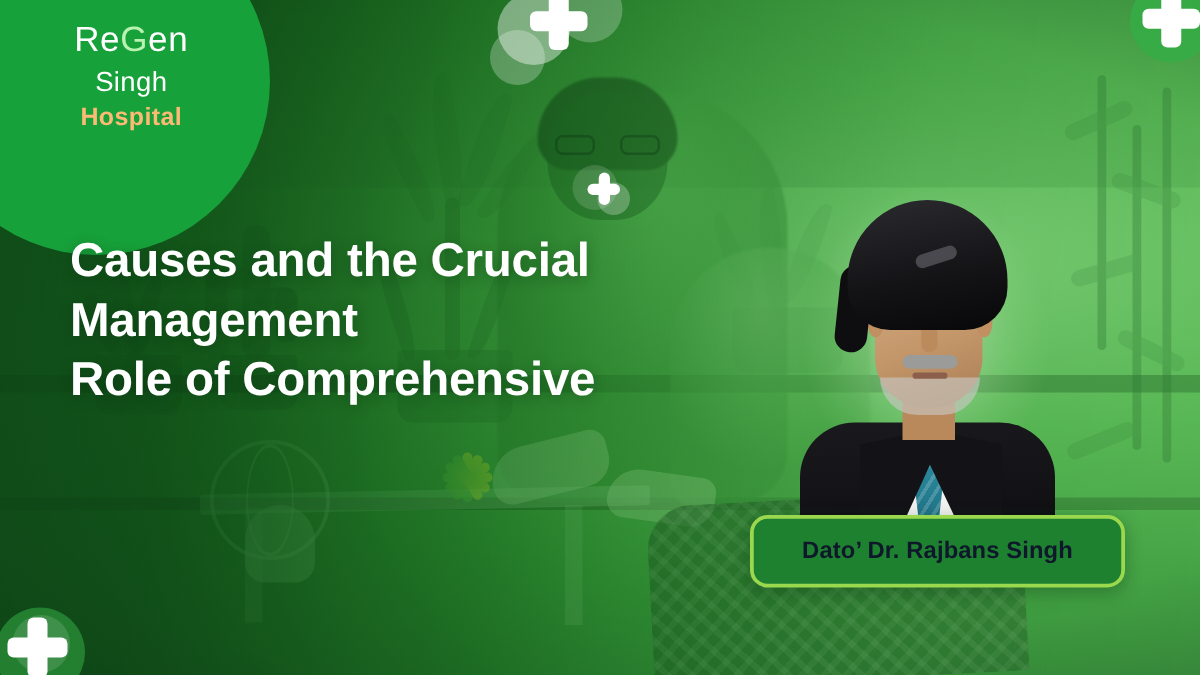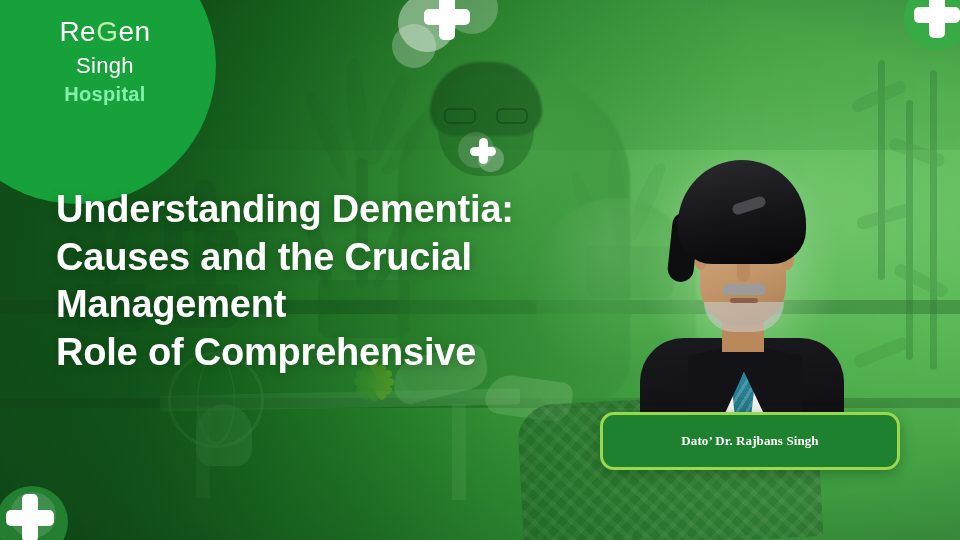--- a/index.html
+++ b/index.html
@@ -135,21 +135,21 @@
     line-height:1;user-select:none;
   }
   .logo-main{
     font-size:28px;font-weight:400;letter-spacing:.5px;color:#ffffff;
   }
   .logo-main .g{color:#b9f2b1;}
   .logo-sub{
     margin-top:9px;font-size:22px;font-weight:400;color:#ffffff;letter-spacing:.3px;
   }
   .logo-sub2{
-    margin-top:7px;font-size:20px;font-weight:700;color:#86efac;letter-spacing:.3px;
+    margin-top:7px;font-size:20px;font-weight:700;color:#fdba74;letter-spacing:.3px;
   }
 
   
   .plus{position:absolute;}
   .plus .bar-h,.plus .bar-v{position:absolute;background:#ffffff;border-radius:5px;}
   .bubble{position:absolute;border-radius:50%;background:rgba(255,255,255,.42);}
   .bubble.dim{background:rgba(255,255,255,.26);}
   .circ{position:absolute;border-radius:50%;background:#35ad46;}
 
   
@@ -227,21 +227,21 @@
   }
 
   
   .name-badge{
     position:absolute;left:600px;top:412px;width:300px;height:58px;
     background:#1d8130;border:3px solid #9ad84e;border-radius:14px;
     display:flex;align-items:center;justify-content:center;
     box-shadow:0 4px 14px rgba(8,48,18,.35);
   }
   .name-badge span{
-    color:#ffffff;font-size:13px;font-weight:700;letter-spacing:.1px;font-family:Liberation Serif, serif;
+    color:#0f172a;font-size:19px;font-weight:700;letter-spacing:.1px;
   }
 </style>
 </head>
 <body>
 
 <div class="stage">
 
   <div class="bg-photo">
     <div class="bg-base"></div>
 
@@ -365,21 +365,20 @@
   </div>
 
   <div class="logo-blob"></div>
   <div class="logo-wrap">
     <div class="logo-main"><span>Re</span><span class="g">G</span><span>en</span></div>
     <div class="logo-sub">Singh</div>
     <div class="logo-sub2">Hospital</div>
   </div>
 
   <div class="headline">
-    <div>Understanding Dementia:</div>
     <div>Causes and the Crucial</div>
     <div>Management</div>
     <div>Role of Comprehensive</div>
   </div>
 
   <div class="portrait">
     <div class="p-glow"></div>
     <div class="p-suit"></div>
     <div class="p-shirt"></div>
     <div class="p-tie"></div>

